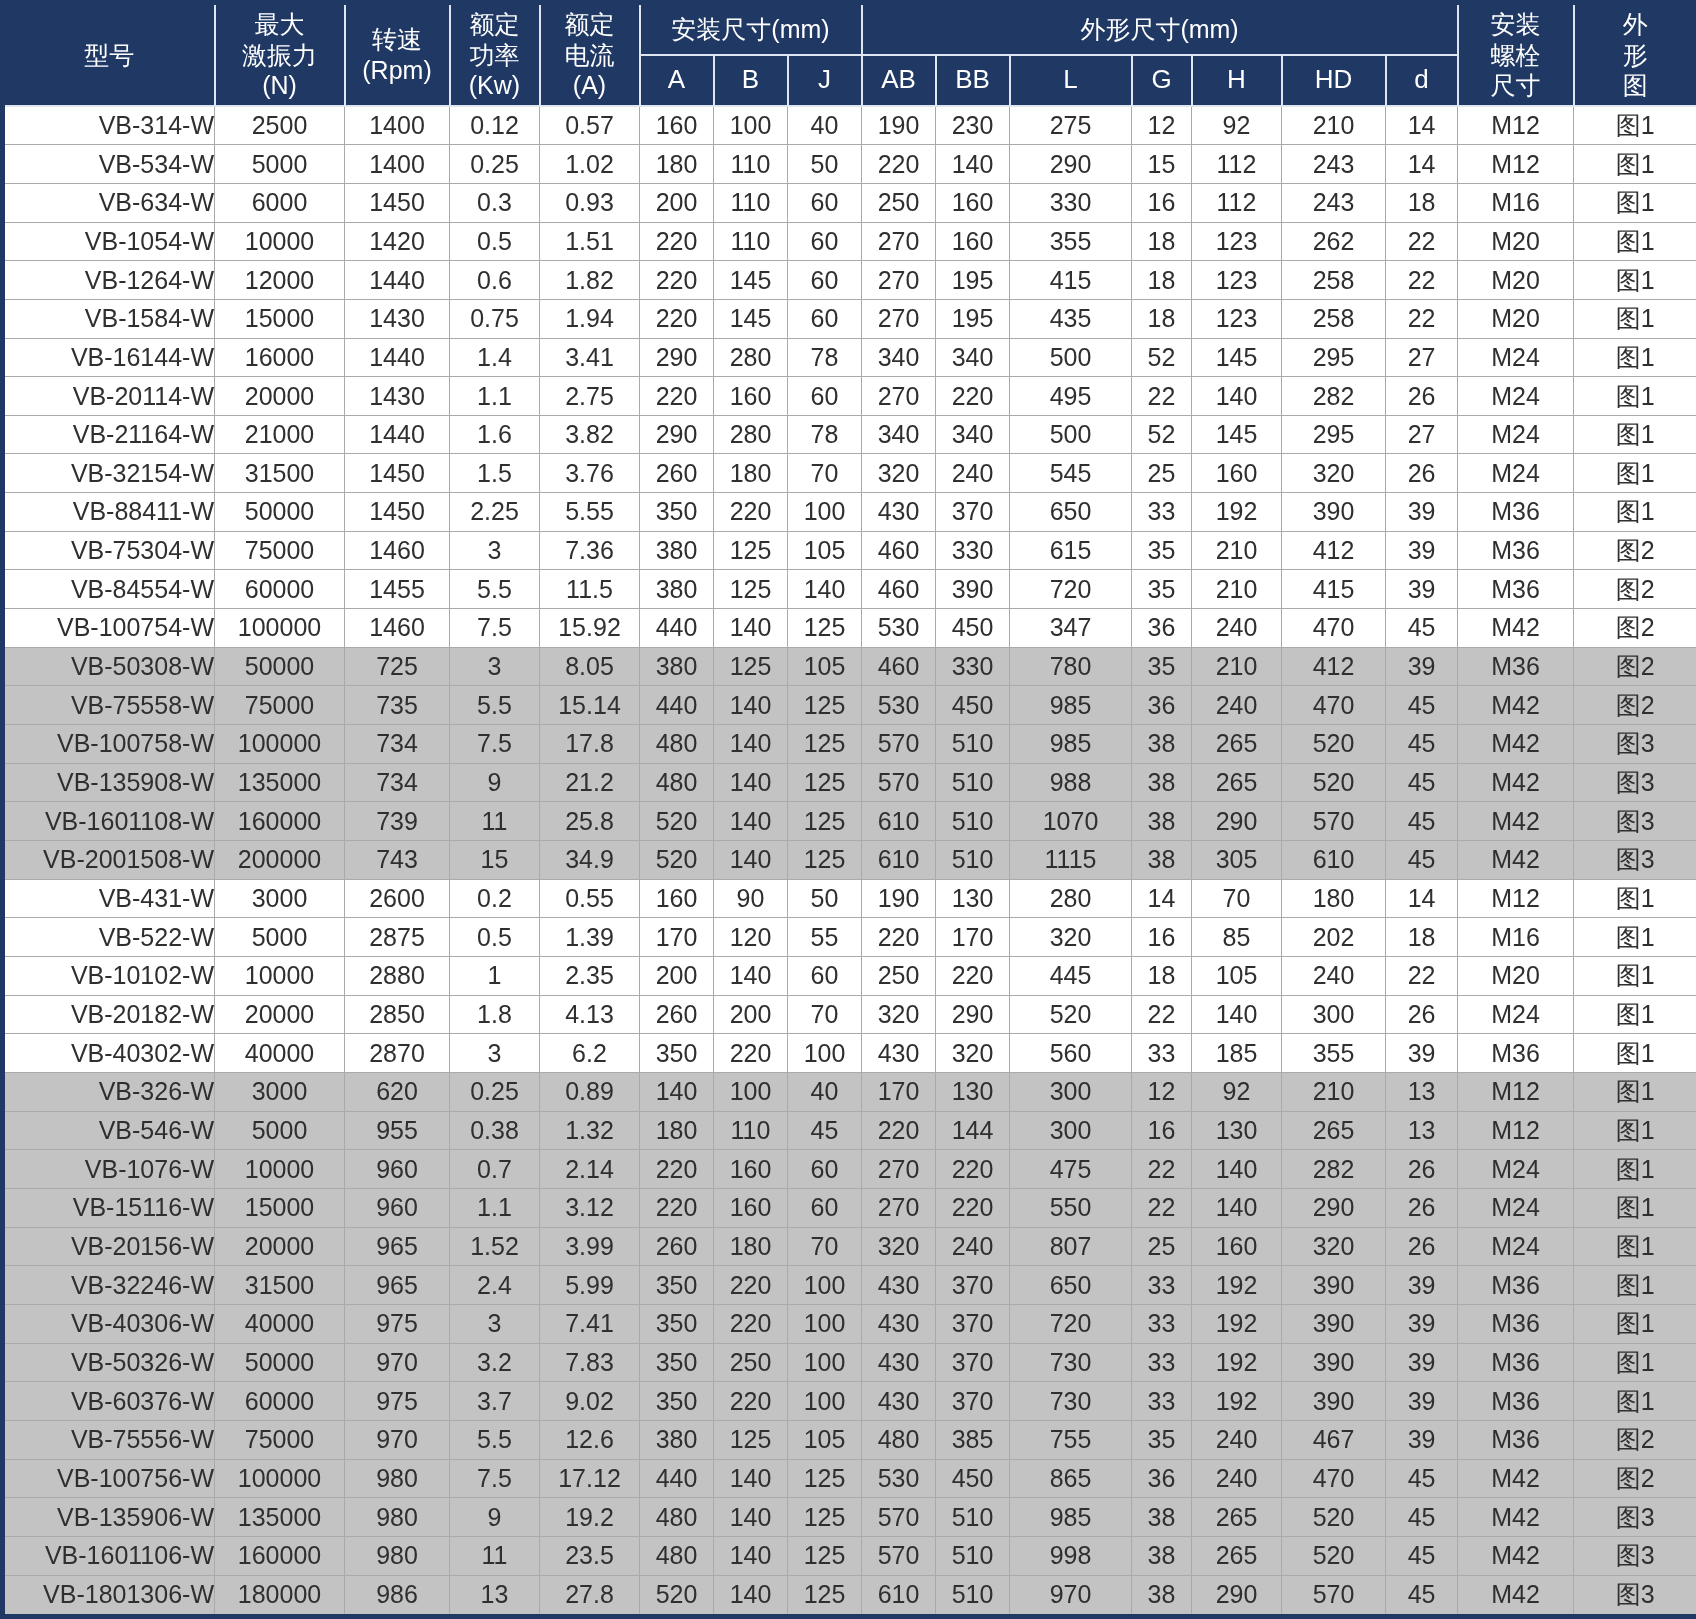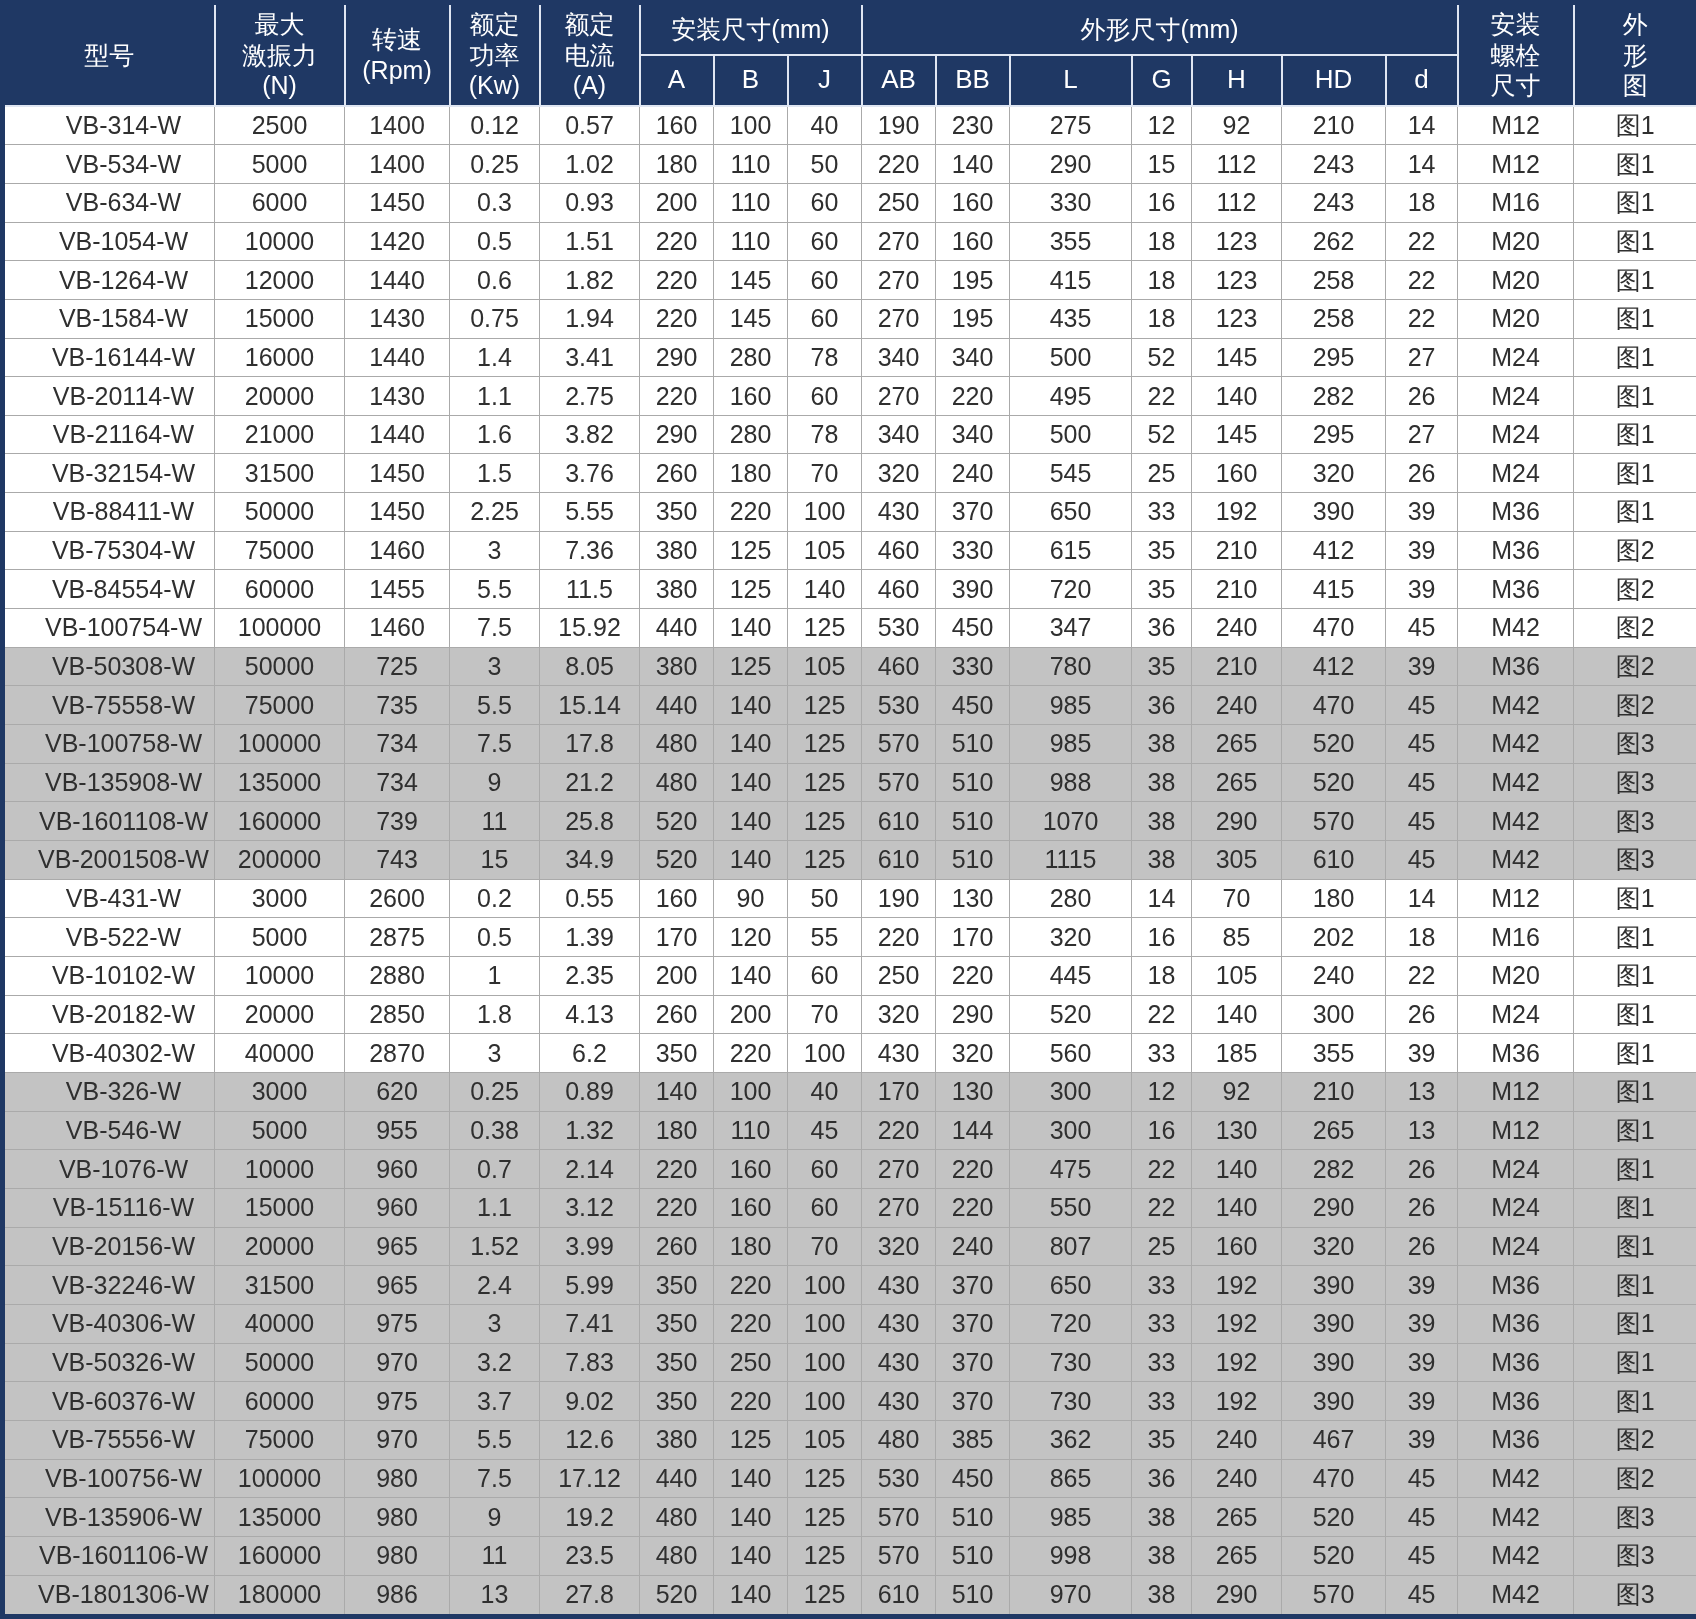--- a/index.html
+++ b/index.html
@@ -21,21 +21,21 @@
   thead tr.top-row{height:52px;}
   thead tr.sub-row{height:51px;}
   thead tr.sub-row th{font-size:26px;}
   tbody td{
     border:1px solid #aaaaaa;
     text-align:center;vertical-align:middle;
     font-size:25px;color:#2f2f2f;padding:0;
     background:#ffffff;overflow:hidden;white-space:nowrap;
   }
   tbody tr.shaded td{background:#c3c3c3;}
-  tbody td.model{text-align:center;padding-left:28px;}
+  tbody td.model{text-align:right;padding-left:28px;}
 </style>
 </head>
 <body>
 
 <table data-name="spec-table">
   <colgroup>
     <col style="width:212px">
       <col style="width:130px">
       <col style="width:105px">
     <col style="width:90px">
@@ -740,21 +740,21 @@
         <td data-name="cell-model" class="model">VB-75556-W</td>
         <td data-name="cell-max_force">75000</td>
         <td data-name="cell-speed">970</td>
         <td data-name="cell-power">5.5</td>
         <td data-name="cell-current">12.6</td>
         <td data-name="cell-A">380</td>
         <td data-name="cell-B">125</td>
         <td data-name="cell-J">105</td>
         <td data-name="cell-AB">480</td>
         <td data-name="cell-BB">385</td>
-        <td data-name="cell-L">362</td>
+        <td data-name="cell-L">755</td>
         <td data-name="cell-G">35</td>
         <td data-name="cell-H">240</td>
         <td data-name="cell-HD">467</td>
         <td data-name="cell-d">39</td>
         <td data-name="cell-bolt">M36</td>
         <td data-name="cell-figure">图2</td>
       </tr>
       <tr data-name="table-row" class="shaded">
         <td data-name="cell-model" class="model">VB-100756-W</td>
         <td data-name="cell-max_force">100000</td>

